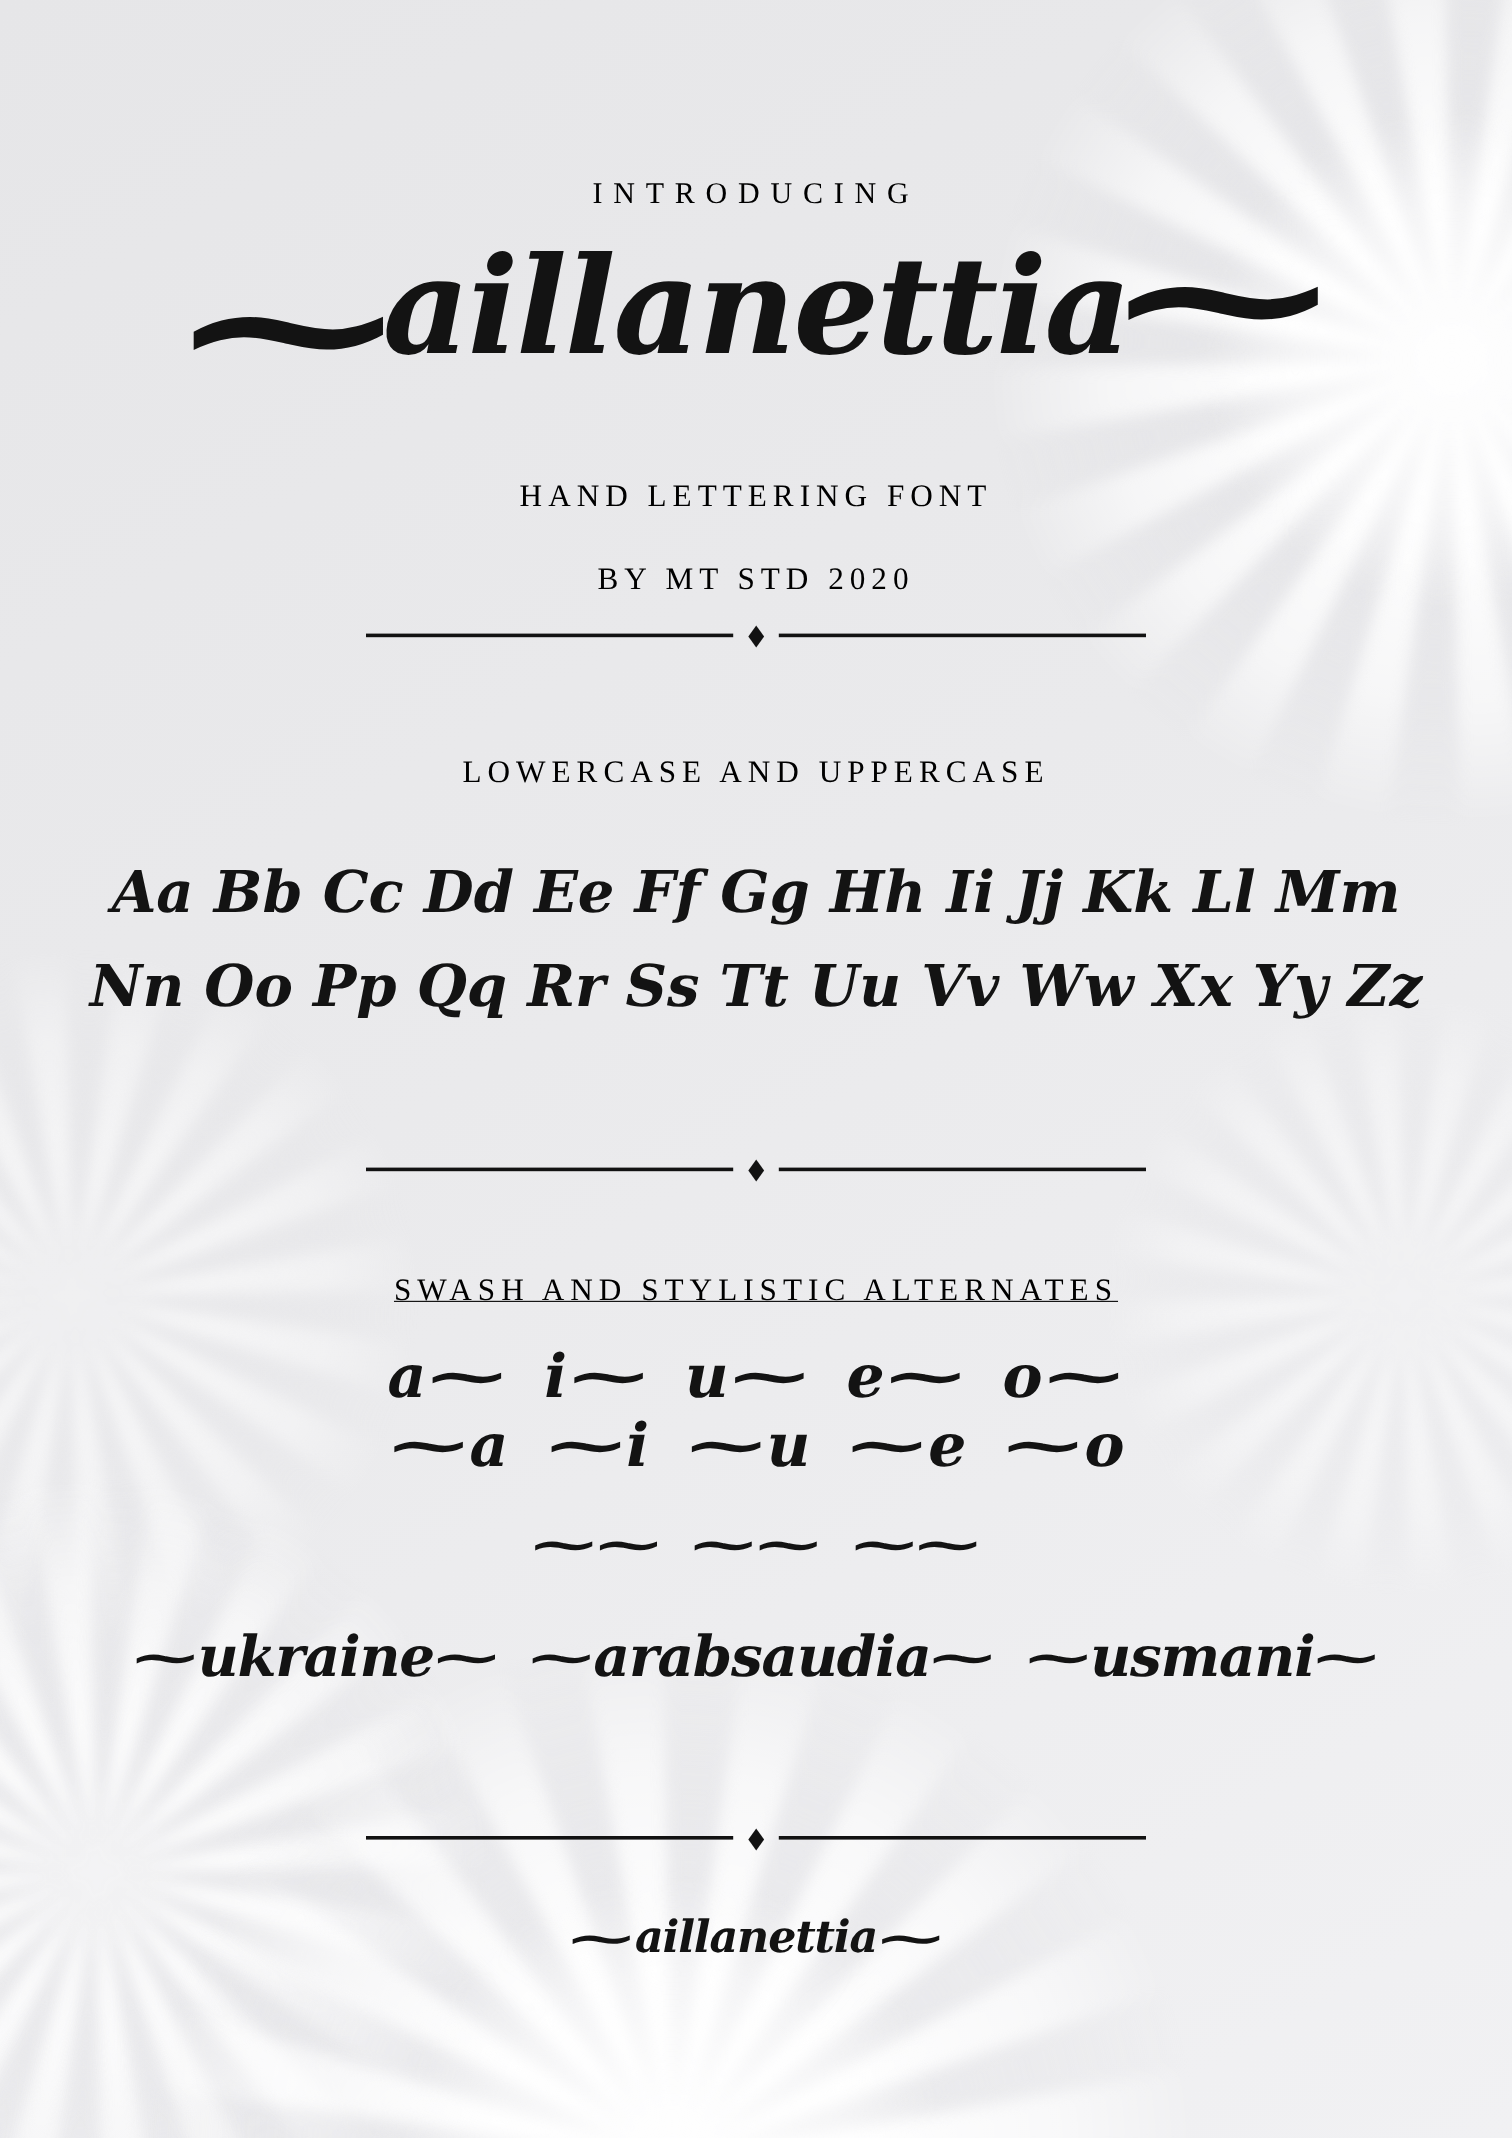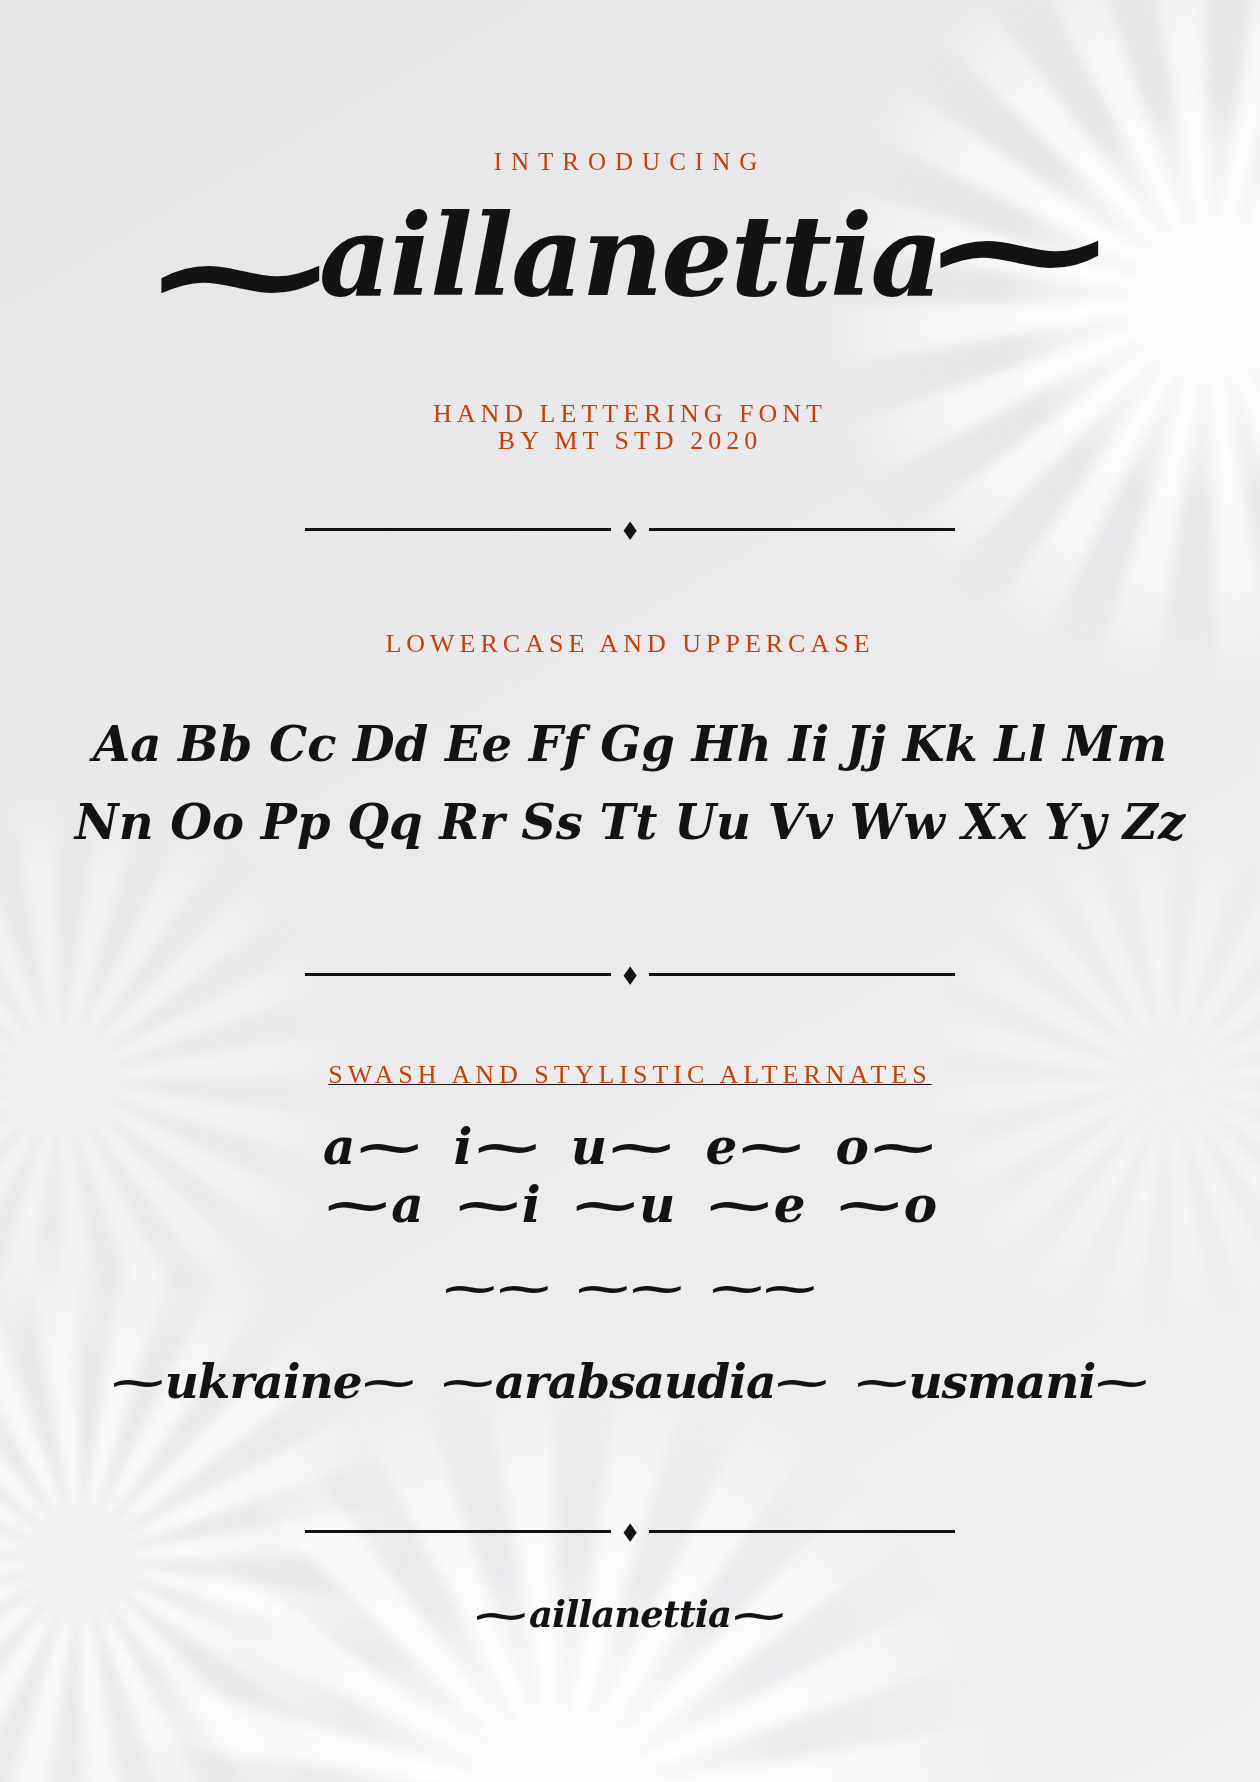--- a/index.html
+++ b/index.html
@@ -34,21 +34,21 @@
   .f5 { width: 880px; height: 880px; left: 120px; top: 1360px; }
   .c1 { width: 420px; height: 420px; left: 1000px; top: 90px; }
   .c5 { width: 460px; height: 460px; left: 330px; top: 1560px; }
 
   
   .layer { position: absolute; left: 0; right: 0; text-align: center; z-index: 2; color: #161616; }
 
   .caps {
     font-family: "Liberation Serif", serif;
     font-size: 25px; letter-spacing: 9px; font-weight: 400;
-    color: #c2410c; white-space: nowrap;
+    color: #000000; white-space: nowrap;
   }
   .caps-sub { font-size: 26px; letter-spacing: 5px; }
 
   .script {
     font-family: "DejaVu Serif", serif;
     font-style: italic; font-weight: bold;
     color: #131313; white-space: nowrap; line-height: 1;
   }
 
   .logo-row { display: flex; align-items: center; justify-content: center; gap: 2px; }
@@ -84,21 +84,21 @@
   .footer-swash {
     font-family: "DejaVu Serif", serif; font-style: italic; font-weight: bold;
     font-size: 38px; display: inline-block; transform: scaleX(2.0);
     margin: 0 12px; color: #131313;
   }
 
   
   .pos-intro    { top: 148px; }
   .pos-logo     { top: 196px; }
   .pos-sub1     { top: 399px; }
-  .pos-sub2     { top: 426px; }
+  .pos-sub2     { top: 468px; }
   .pos-div1     { top: 517px; }
   .pos-hcase    { top: 629px; }
   .pos-alpha1   { top: 708px; margin-top: 12px; }
   .pos-alpha2   { top: 798px; }
   .pos-div2     { top: 962px; }
   .pos-hswash   { top: 1060px; text-decoration: underline; }
   .pos-alt1     { top: 1122px; }
   .pos-alt2     { top: 1180px; }
   .pos-words1   { top: 1268px; }
   .pos-words2   { top: 1358px; }

